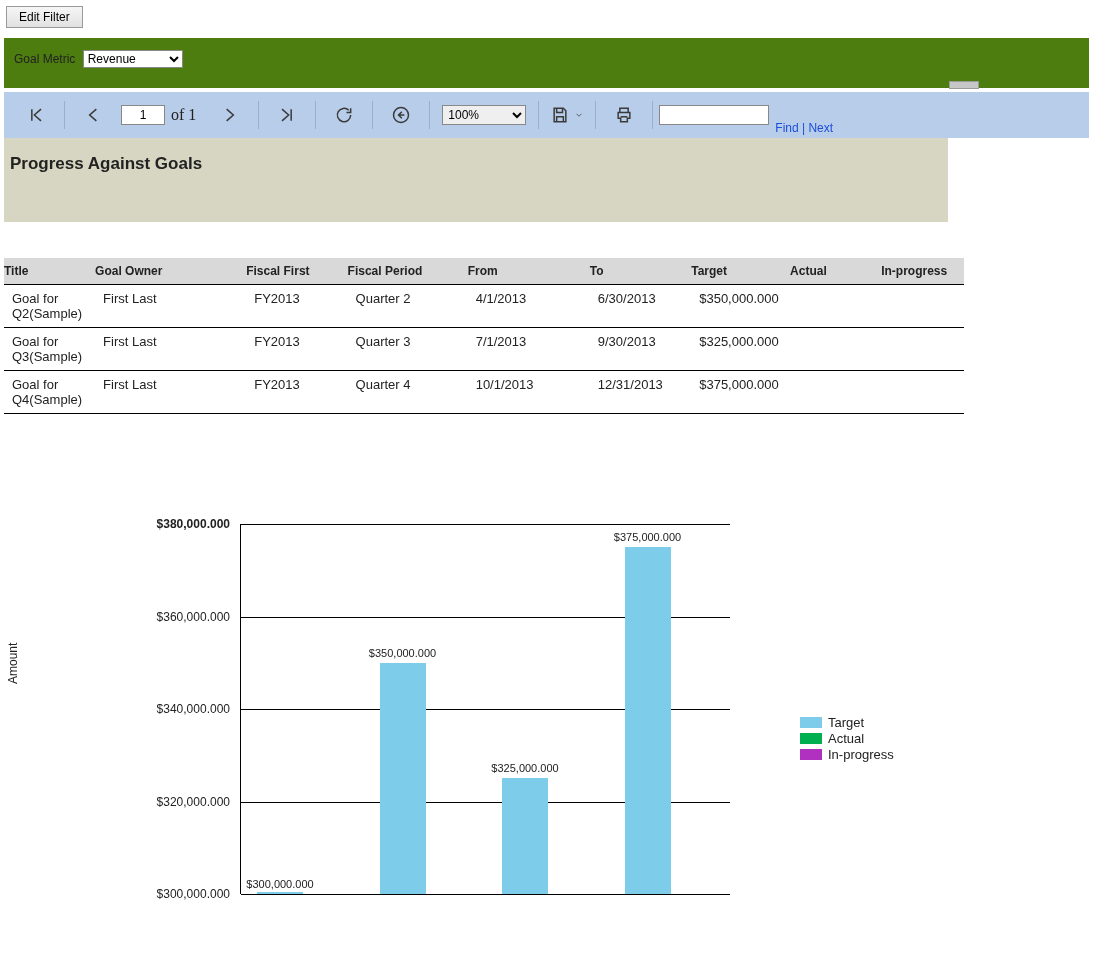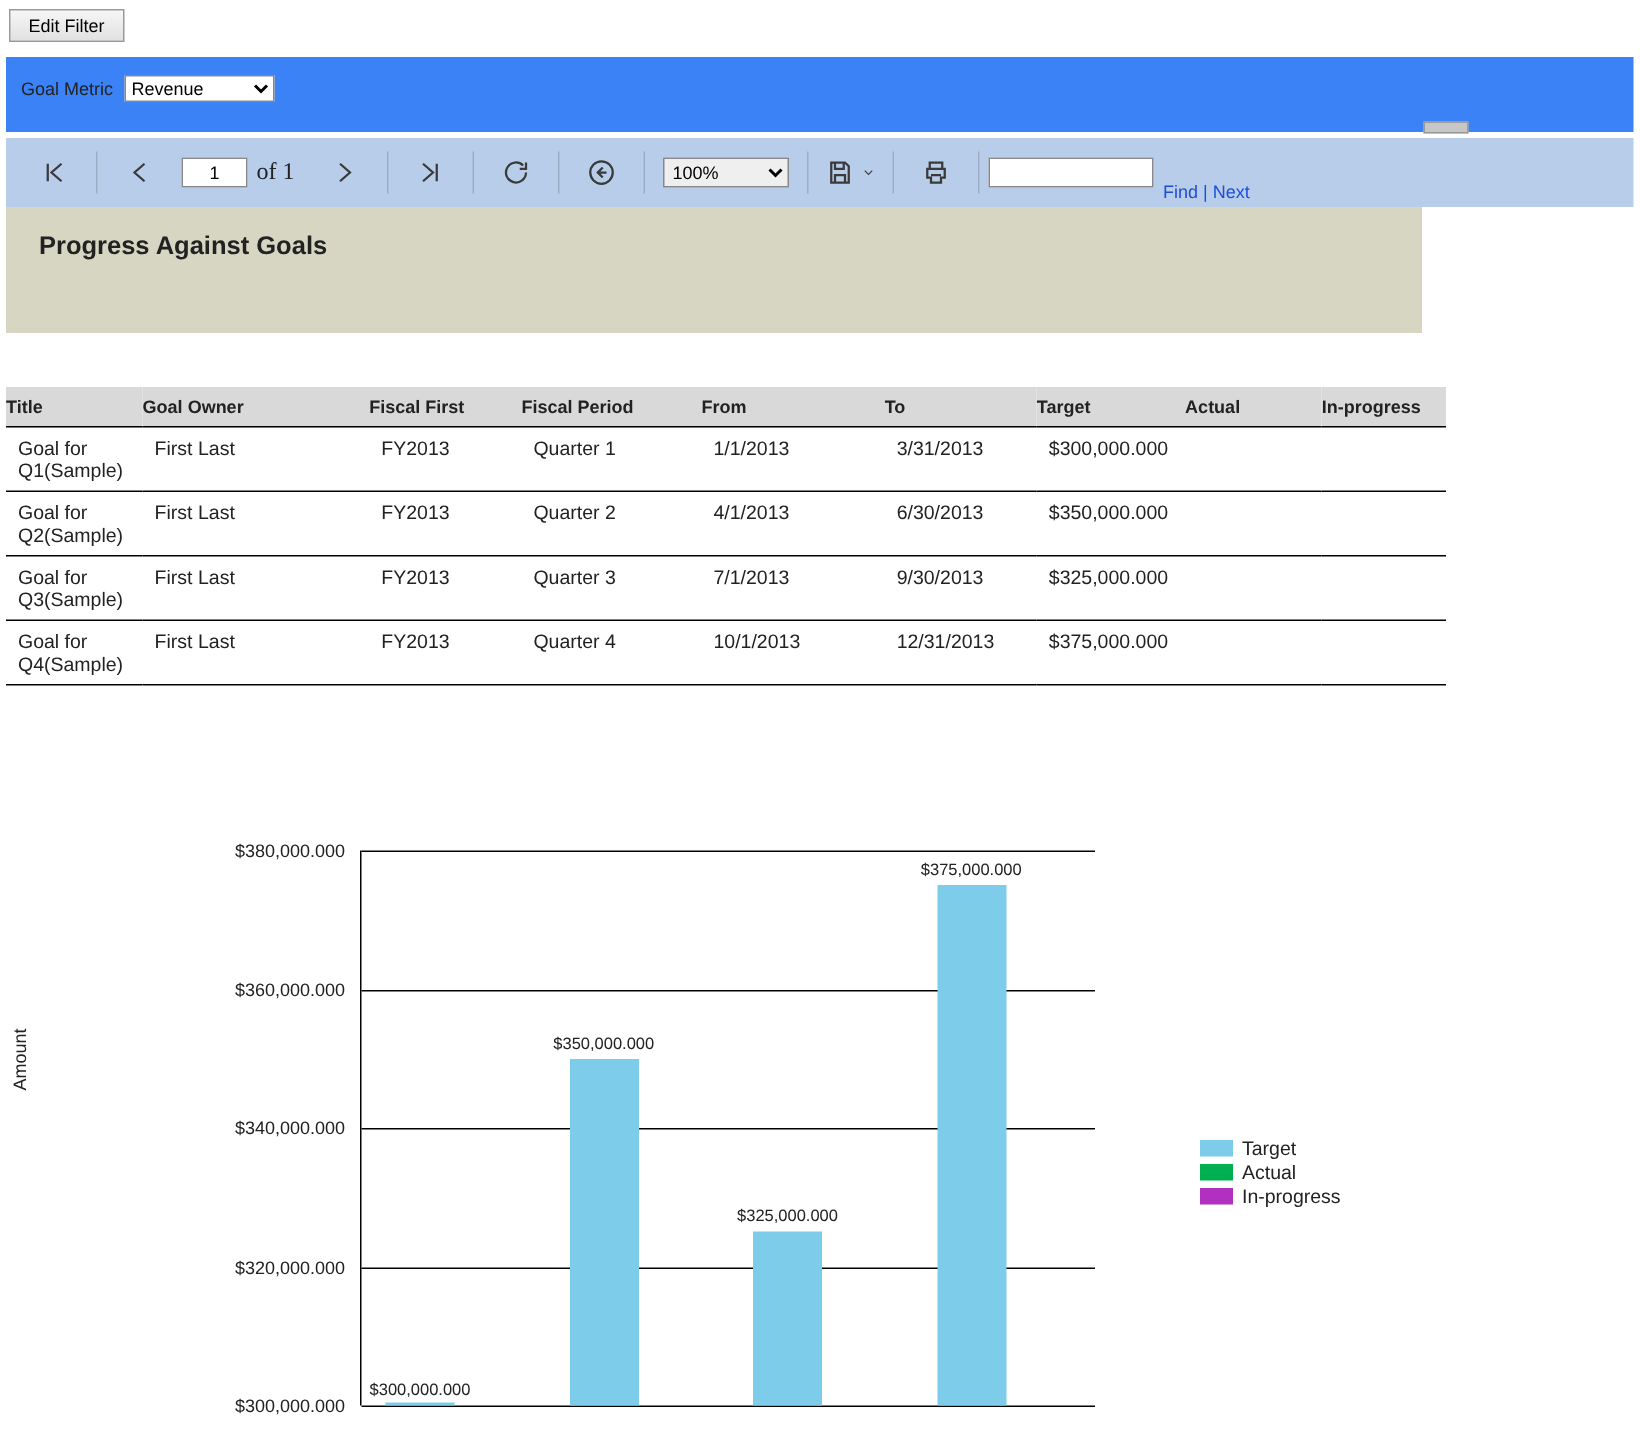--- a/index.html
+++ b/index.html
@@ -14,21 +14,21 @@
   }
   .edit-filter-btn {
     margin: 6px;
     padding: 3px 12px;
     font-size: 12px;
     background: linear-gradient(#f6f6f6,#e1e1e1);
     border: 1px solid #999;
     cursor: pointer;
   }
   .param-bar {
-    background: #3b82f6;
+    background: #4d7c0f;
     padding: 12px 4px 20px 10px;
     margin: 4px;
     position: relative;
     font-size: 12px;
   }
   .param-bar label { margin-right: 4px; }
   .param-select {
     width: 100px;
     border: 1px solid #888;
     font-size: 12px;
@@ -55,21 +55,21 @@
   .icon-svg { width:20px; height:20px; stroke:#3a3a3a; fill:none; stroke-width:1.8; }
   .page-input { width:44px; text-align:center; border:1px solid #888; font-size:12px; padding:2px;}
   .of-text { font-size:16px; margin:0 6px;font-family:Liberation Serif, serif; }
   .zoom-select { width:84px; font-size:12px; border:1px solid #888; padding:1px;}
   .find-input { width:110px; border:1px solid #888; font-size:12px; padding:2px;}
   .find-text { font-size:12px; color:#1d4ed8; margin-left:6px;margin-top:26px;}
   .caret-down { margin-left:4px; }
 
   .report-header {
     background: #d6d6c2;
-    padding: 16px 6px 48px 22px;
+    padding: 16px 6px 48px 6px;
     margin: 0 4px;
     width: 944px;
   }
   .report-title { font-weight:bold; font-size:17px; }
 
   .data-table {
     border-collapse: collapse;
     margin: 36px 4px 0 4px;
     width: 960px;
     font-size: 13px;
@@ -238,31 +238,20 @@
         <th>Fiscal First</th>
         <th>Fiscal Period</th>
         <th>From</th>
         <th>To</th>
         <th>Target</th>
         <th>Actual</th>
         <th>In-progress</th>
       </tr>
   </thead>
   <tbody id="tbody">
-      <tr>
-        <td style="width: 88px;">Goal for Q1(Sample)</td>
-        <td style="width: 146px;">First Last</td>
-        <td style="width: 98px;">FY2013</td>
-        <td style="width: 116px;">Quarter 1</td>
-        <td style="width: 118px;">1/1/2013</td>
-        <td style="width: 98px;">3/31/2013</td>
-        <td style="width: 94px;">$300,000.000</td>
-        <td style="width: 88px;"></td>
-        <td style="width: 80px;"></td>
-      </tr>
       <tr>
         <td style="width: 88px;">Goal for Q2(Sample)</td>
         <td style="width: 146px;">First Last</td>
         <td style="width: 98px;">FY2013</td>
         <td style="width: 116px;">Quarter 2</td>
         <td style="width: 118px;">4/1/2013</td>
         <td style="width: 98px;">6/30/2013</td>
         <td style="width: 94px;">$350,000.000</td>
         <td style="width: 88px;"></td>
         <td style="width: 80px;"></td>
@@ -298,21 +287,21 @@
   <div class="plot" id="plot">
       <div class="gridline" style="top: 370px;"></div>
       <div class="ytick-label" style="top: 370px;">$300,000.000</div>
       <div class="gridline" style="top: 277.5px;"></div>
       <div class="ytick-label" style="top: 277.5px;">$320,000.000</div>
       <div class="gridline" style="top: 185px;"></div>
       <div class="ytick-label" style="top: 185px;">$340,000.000</div>
       <div class="gridline" style="top: 92.5px;"></div>
       <div class="ytick-label" style="top: 92.5px;">$360,000.000</div>
       <div class="gridline" style="top: 0px;"></div>
-      <div class="ytick-label" style="top: 0px;">$380,000.000</div>
+      <div class="ytick-label" style="top: 0px; font-weight: bold;">$380,000.000</div>
       <div class="bar" style="left: 16px; height: 2px; background: rgb(125, 204, 234);"></div>
       <div class="bar-label" style="left: 39px; bottom: 4px;">$300,000.000</div>
       <div class="bar" style="left: 138.5px; height: 231.25px; background: rgb(125, 204, 234);"></div>
       <div class="bar-label" style="left: 161.5px; bottom: 235.25px;">$350,000.000</div>
       <div class="bar" style="left: 261px; height: 115.625px; background: rgb(125, 204, 234);"></div>
       <div class="bar-label" style="left: 284px; bottom: 119.625px;">$325,000.000</div>
       <div class="bar" style="left: 383.5px; height: 346.875px; background: rgb(125, 204, 234);"></div>
       <div class="bar-label" style="left: 406.5px; bottom: 350.875px;">$375,000.000</div>
     </div>
   <div class="legend" id="legend">

